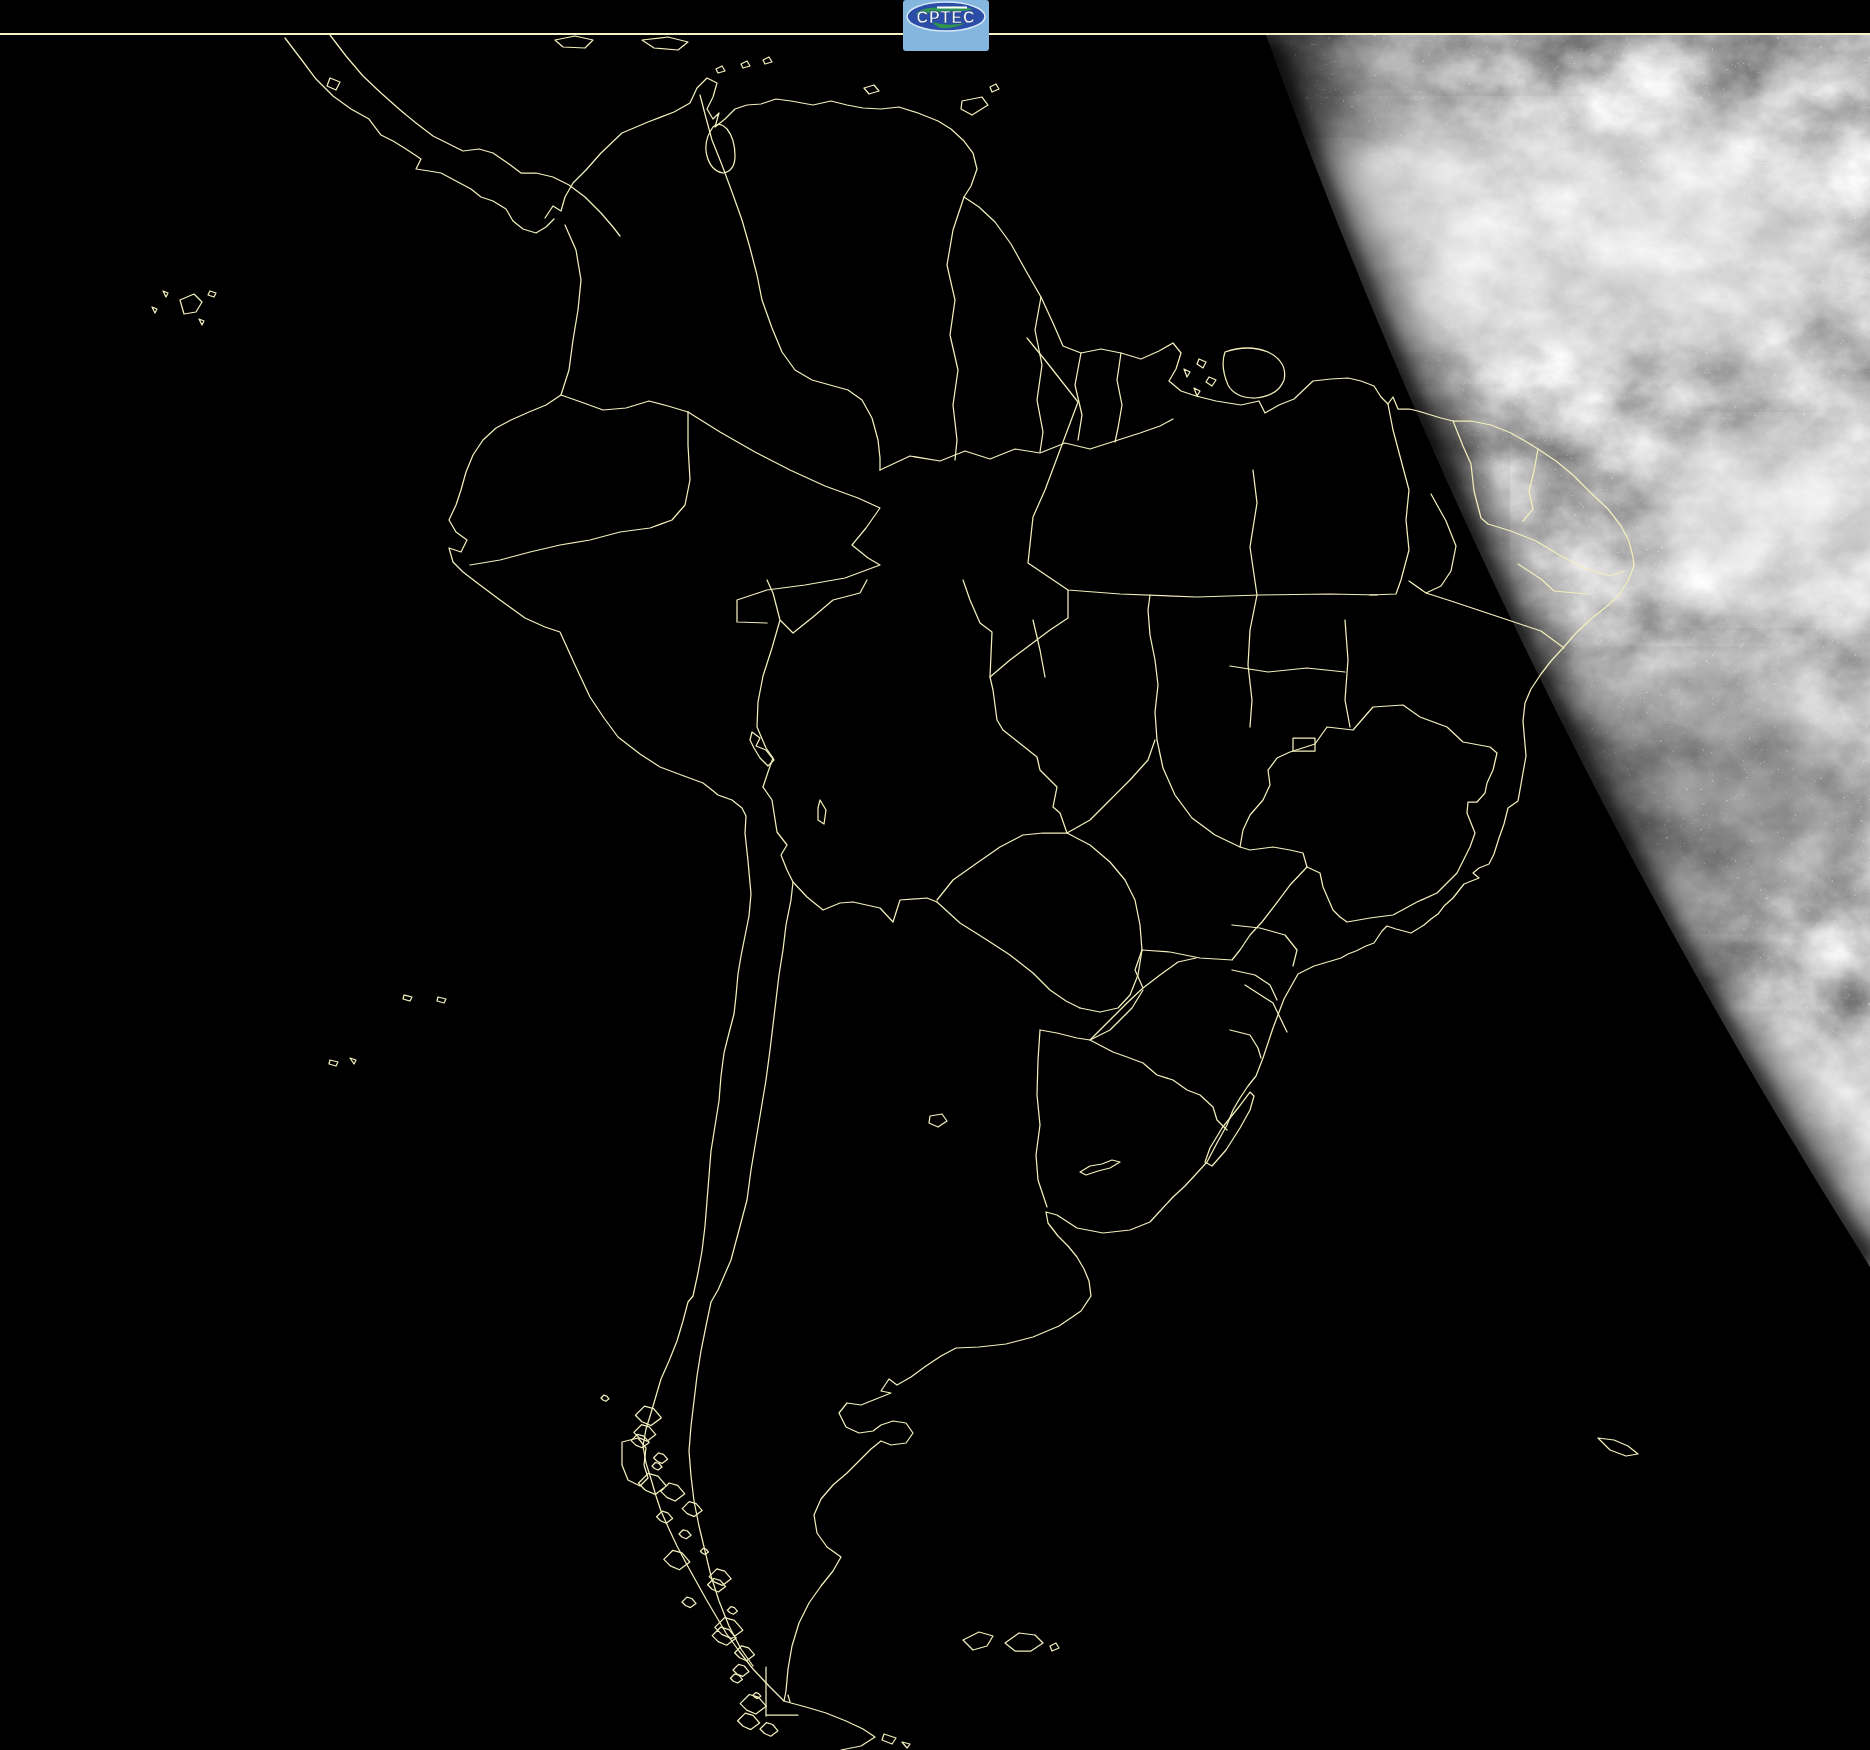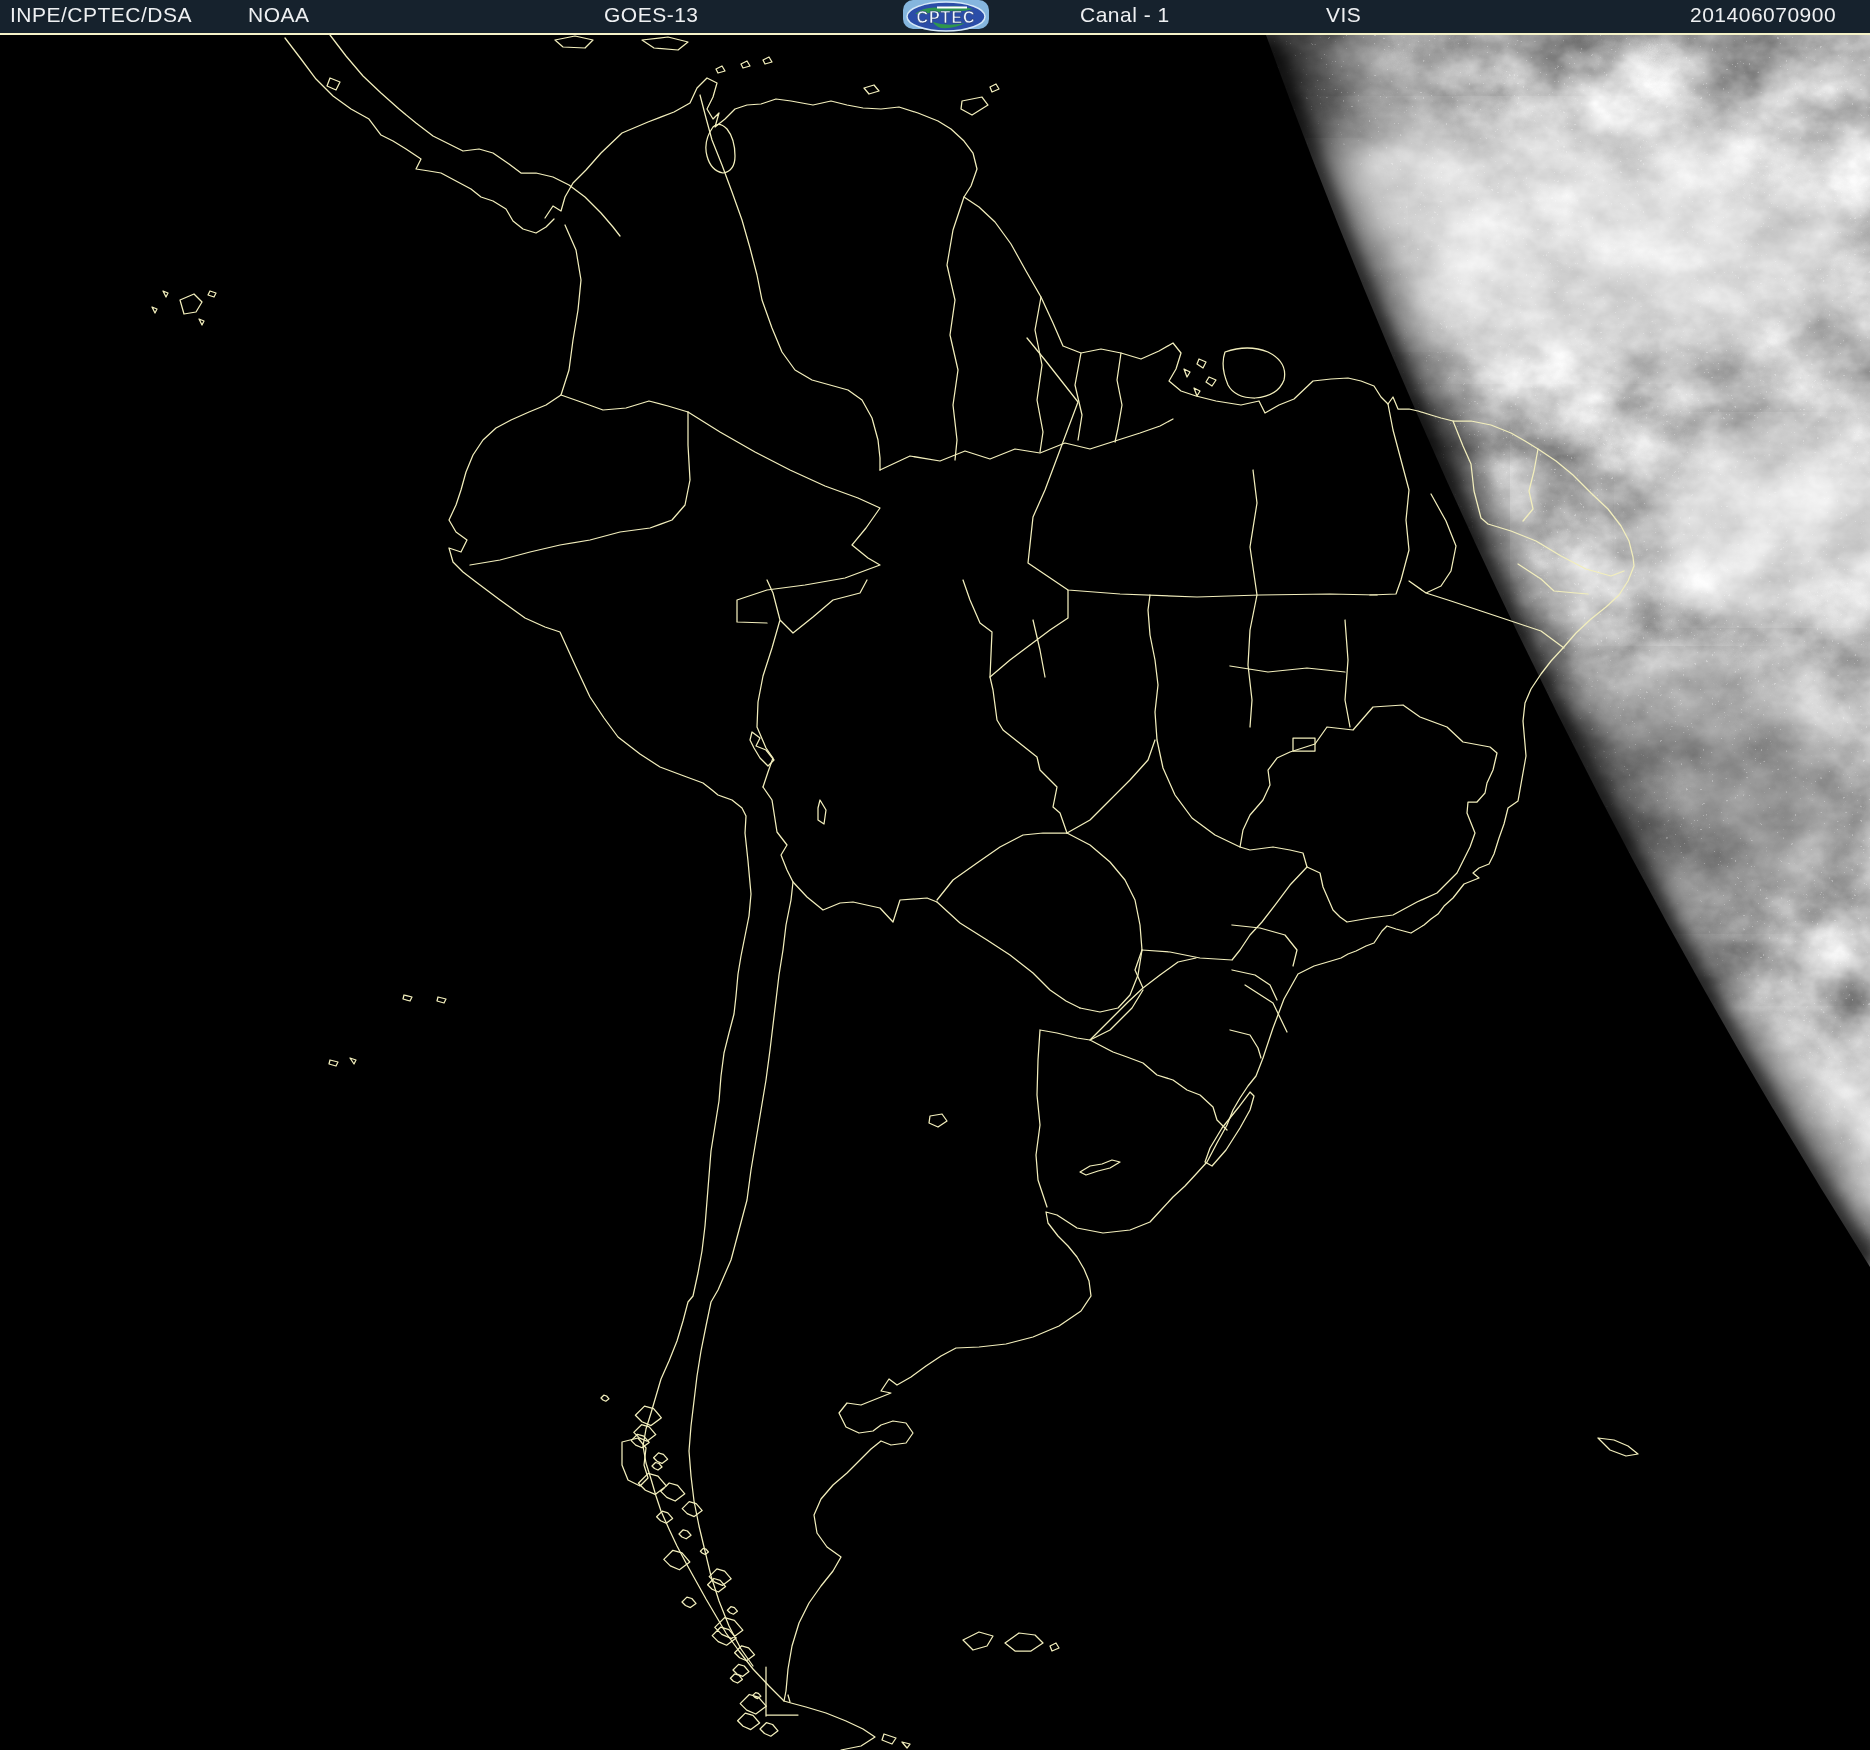--- a/index.html
+++ b/index.html
@@ -2,21 +2,21 @@
 <html><head>
 <meta charset="utf-8">
 <style>
   html,body{margin:0;padding:0;background:#000;}
   #stage{position:relative;width:1870px;height:1750px;background:#000;overflow:hidden;
          font-family:"Liberation Sans",sans-serif;}
   
   #topbar{position:absolute;left:0;top:0;width:1870px;height:33px;background:#16222d;z-index:5;}
   #topbar .lbl{position:absolute;top:3px;color:#eef0f2;font-size:21px;white-space:nowrap;letter-spacing:0.5px;}
   #sep{position:absolute;left:0;top:33px;width:1870px;height:2px;background:#f5f2c8;z-index:6;}
-  #logo{position:absolute;left:903px;top:0;width:86px;height:29px;background:#85b6de;border-radius:10px;z-index:7;}
+  #logo{position:absolute;left:903px;top:0;width:86px;height:51px;background:#85b6de;border-radius:3px;z-index:7;}
   
   #mapsvg{position:absolute;left:0;top:0;width:1870px;height:1750px;}
   #borders path{fill:none;stroke:#f2eebc;stroke-width:1.25;stroke-linejoin:round;stroke-linecap:round;}
 </style>
 </head>
 <body>
 
 <div id="stage">
 
   <svg id="mapsvg" viewBox="0 0 1870 1750" xmlns="http://www.w3.org/2000/svg">
@@ -105,28 +105,20 @@
         <path d="M1327,727 L1353,730 L1373,707 L1403,705 L1420,717 L1447,727 L1463,742 L1490,747 L1497,753 L1493,770 L1487,783 L1485,793 L1477,802 L1468,802 L1467,813 L1475,833 L1470,847 L1457,873 L1447,883 L1437,893 L1417,902 L1393,915 L1370,918 L1347,922 L1340,917 L1333,910 L1323,887 L1320,873 L1307,867 L1303,853 L1290,850 L1273,847 L1250,850 L1240,847 L1243,830 L1250,815 L1263,800 L1270,785 L1268,770 L1277,758 L1290,752 L1315,744 Z"></path>
         <path d="M1240,847 L1215,835 L1192,818 L1175,795 L1163,768 L1157,740 L1155,712 L1158,685 L1155,660 L1150,635 L1148,610 L1150,595 M1067,833 L1090,820 L1110,800 L1130,780 L1148,760 L1155,740"></path>
         <path d="M990,677 L1010,660 L1030,645 L1050,630 L1068,618 L1068,590 M1033,620 L1040,650 L1045,677"></path>
         <path d="M1307,867 L1290,885 L1275,905 L1262,922 L1250,935 L1240,950 L1232,960 L1200,958 L1170,952 L1142,950 M1232,925 L1260,928 L1285,935 L1297,950 L1293,966 M1232,970 L1255,975 L1270,985 L1277,1000 M1230,1030 L1250,1035 L1258,1048 L1261,1058 M1245,985 L1273,1003 L1287,1032"></path>
         <path d="M713,127 Q703,141 707,156 Q711,171 723,173 Q735,171 735,156 Q735,139 727,129 Q719,121 713,127 Z M752,732 L760,738 L756,746 L766,750 L774,760 L768,766 L760,758 L754,748 L750,740 Z M820,800 L826,810 L824,824 L818,820 L818,808 Z M1250,1092 L1238,1108 L1222,1128 L1210,1148 L1205,1162 L1212,1166 L1226,1150 L1240,1128 L1250,1110 L1254,1096 Z M1080,1172 L1090,1166 L1102,1164 L1112,1160 L1120,1162 L1110,1168 L1098,1171 L1086,1175 Z"></path>
         <path d="M180,300 L194,294 L202,302 L196,312 L184,314 Z M210,291 L216,293 L214,297 L208,295 Z M163,291 L168,293 L166,297 Z M199,319 L204,321 L202,325 Z M152,307 L157,309 L155,313 Z M555,40 L575,36 L593,40 L585,48 L563,47 Z M642,40 L668,37 L688,42 L678,50 L654,48 Z M716,69 L722,66 L725,71 L718,73 Z M741,64 L747,61 L750,66 L743,68 Z M763,60 L769,57 L772,62 L765,64 Z M864,88 L874,85 L879,91 L869,94 Z M962,101 L982,97 L988,105 L972,115 L961,109 Z M990,87 L996,84 L999,89 L992,92 Z M1225,352 Q1248,344 1268,352 Q1288,362 1284,380 Q1278,396 1255,398 Q1235,398 1228,385 Q1220,366 1225,352 Z M1199,359 L1206,362 L1203,368 L1197,364 Z M1209,377 L1216,380 L1212,386 L1206,382 Z M1194,388 L1200,391 L1197,396 Z M1184,369 L1190,372 L1187,377 Z M963,1640 L979,1632 L993,1636 L987,1646 L973,1650 Z M1005,1643 L1019,1633 L1035,1635 L1043,1643 L1031,1651 L1015,1651 Z M1050,1646 L1056,1643 L1059,1648 L1052,1651 Z M1598,1438 L1614,1440 L1628,1446 L1638,1454 L1626,1456 L1610,1450 Z M622,1442 L638,1438 L646,1448 L644,1465 L648,1478 L640,1486 L628,1480 L622,1465 Z M404,995 L412,997 L410,1001 L403,999 Z M438,997 L446,999 L444,1003 L437,1001 Z M330,1060 L338,1062 L336,1066 L329,1064 Z M350,1058 L356,1060 L354,1064 Z M930,1116 L942,1114 L947,1121 L938,1127 L929,1123 Z M884,1734 L896,1738 L892,1744 L882,1740 Z M902,1742 L910,1744 L907,1748 Z M330,78 L340,82 L336,90 L327,86 Z"></path>
         <path d="M601,1398 L603.8,1395.2 L606.6,1396 L609,1398.8 L605.8,1401.2 L603,1400 Z M635.4,1415.2 L644.5,1406.1000000000001 L653.6,1408.7 L661.4,1417.8 L651,1425.6000000000001 L641.9,1421.7 Z M633.8,1432.4 L641.5,1424.7 L649.1999999999999,1426.9 L655.8,1434.6000000000001 L647,1441.2 L639.3,1437.9 Z M631.2,1440.6 L637.5,1434.3 L643.8000000000001,1436.1 L649.2,1442.3999999999999 L642,1447.8 L635.7,1445.1 Z M653.6,1457.8 L658.5,1452.8999999999999 L663.4,1454.3 L667.6,1459.2 L662,1463.3999999999999 L657.1,1461.3 Z M652,1466 L655.5,1462.5 L659,1463.5 L662,1467 L658,1470 L654.5,1468.5 Z M638.4,1483.2 L648.1999999999999,1473.4 L658,1476.2 L666.4,1486 L655.1999999999999,1494.4 L645.4,1490.2 Z M660.8,1491.4 L669.1999999999999,1483 L677.5999999999999,1485.4 L684.8,1493.8000000000002 L675.1999999999999,1501 L666.8,1497.4 Z M682.2,1508.6 L689.2,1501.6 L696.2,1503.6 L702.2,1510.6 L694.2,1516.6 L687.2,1513.6 Z M656.6,1516.8 L662.2,1511.2 L667.8000000000001,1512.8 L672.6,1518.3999999999999 L666.2,1523.2 L660.6,1520.8 Z M679,1534 L683.2,1529.8 L687.4,1531 L691,1535.2 L686.2,1538.8 L682,1537 Z M700.4,1551.2 L703.1999999999999,1548.4 L706,1549.2 L708.4,1552 L705.1999999999999,1554.4 L702.4,1553.2 Z M663.8,1559.4 L672.9,1550.3000000000002 L682,1552.9 L689.8,1562 L679.4,1569.8000000000002 L670.3,1565.9 Z M709.2,1576.6 L716.9000000000001,1568.8999999999999 L724.6,1571.1 L731.2,1578.8 L722.4000000000001,1585.3999999999999 L714.7,1582.1 Z M707.6,1584.8 L713.9,1578.5 L720.2,1580.3 L725.6,1586.6 L718.4,1592 L712.1,1589.3 Z M682,1602 L686.9,1597.1 L691.8,1598.5 L696,1603.4 L690.4,1607.6 L685.5,1605.5 Z M727.4,1610.2 L730.9,1606.7 L734.4,1607.7 L737.4,1611.2 L733.4,1614.2 L729.9,1612.7 Z M714.8,1627.4 L724.5999999999999,1617.6000000000001 L734.4,1620.4 L742.8,1630.2 L731.5999999999999,1638.6000000000001 L721.8,1634.4 Z M712.2,1635.6 L720.6,1627.1999999999998 L729,1629.6 L736.2,1638 L726.6,1645.1999999999998 L718.2,1641.6 Z M734.6,1652.8 L741.6,1645.8 L748.6,1647.8 L754.6,1654.8 L746.6,1660.8 L739.6,1657.8 Z M733,1670 L738.6,1664.4 L744.2,1666 L749,1671.6 L742.6,1676.4 L737,1674 Z M730.4,1678.2 L734.6,1674 L738.8,1675.2 L742.4,1679.4 L737.6,1683 L733.4,1681.2 Z M752.8,1695.4 L755.5999999999999,1692.6000000000001 L758.4,1693.4 L760.8,1696.2 L757.5999999999999,1698.6000000000001 L754.8,1697.4 Z M740.2,1703.6 L749.3000000000001,1694.5 L758.4000000000001,1697.1 L766.2,1706.1999999999998 L755.8000000000001,1714 L746.7,1710.1 Z M737.6,1720.8 L745.3000000000001,1713.1 L753,1715.3 L759.6,1723 L750.8000000000001,1729.6 L743.1,1726.3 Z M760,1729 L766.3,1722.7 L772.6,1724.5 L778,1730.8 L770.8,1736.2 L764.5,1733.5 Z "></path>
       </g>
   </svg>
 
-  <div id="topbar">
-    <span class="lbl" style="left:10px">INPE/CPTEC/DSA</span>
-    <span class="lbl" style="left:248px">NOAA</span>
-    <span class="lbl" style="left:604px">GOES-13</span>
-    <span class="lbl" style="left:1080px">Canal - 1</span>
-    <span class="lbl" style="left:1326px">VIS</span>
-    <span class="lbl" style="left:1690px">201406070900</span>
-  </div>
 
   <div id="logo">
     <svg width="86" height="33" viewBox="0 0 86 33" xmlns="http://www.w3.org/2000/svg">
       <ellipse cx="43" cy="16.5" rx="39" ry="14.5" fill="#2b4da8" stroke="#d6e9f8" stroke-width="1.5"></ellipse>
       <path d="M12,14 Q22,6 38,8 Q54,4 70,9 Q60,12 48,11 Q30,13 12,14 Z" fill="#2f9e44" opacity="0.9"></path>
       <path d="M30,22 Q44,27 62,23 Q52,29 38,28 Q32,26 30,22 Z" fill="#2f9e44" opacity="0.9"></path>
       <line x1="34" y1="7.5" x2="64" y2="7.5" stroke="#fff" stroke-width="2"></line>
       <text x="43" y="22.5" text-anchor="middle" font-family="Liberation Sans, sans-serif" font-size="16" font-weight="bold" fill="#eef6ff" stroke="#1b2f66" stroke-width="0.5" letter-spacing="1">CPTEC</text>
     </svg>
   </div>

